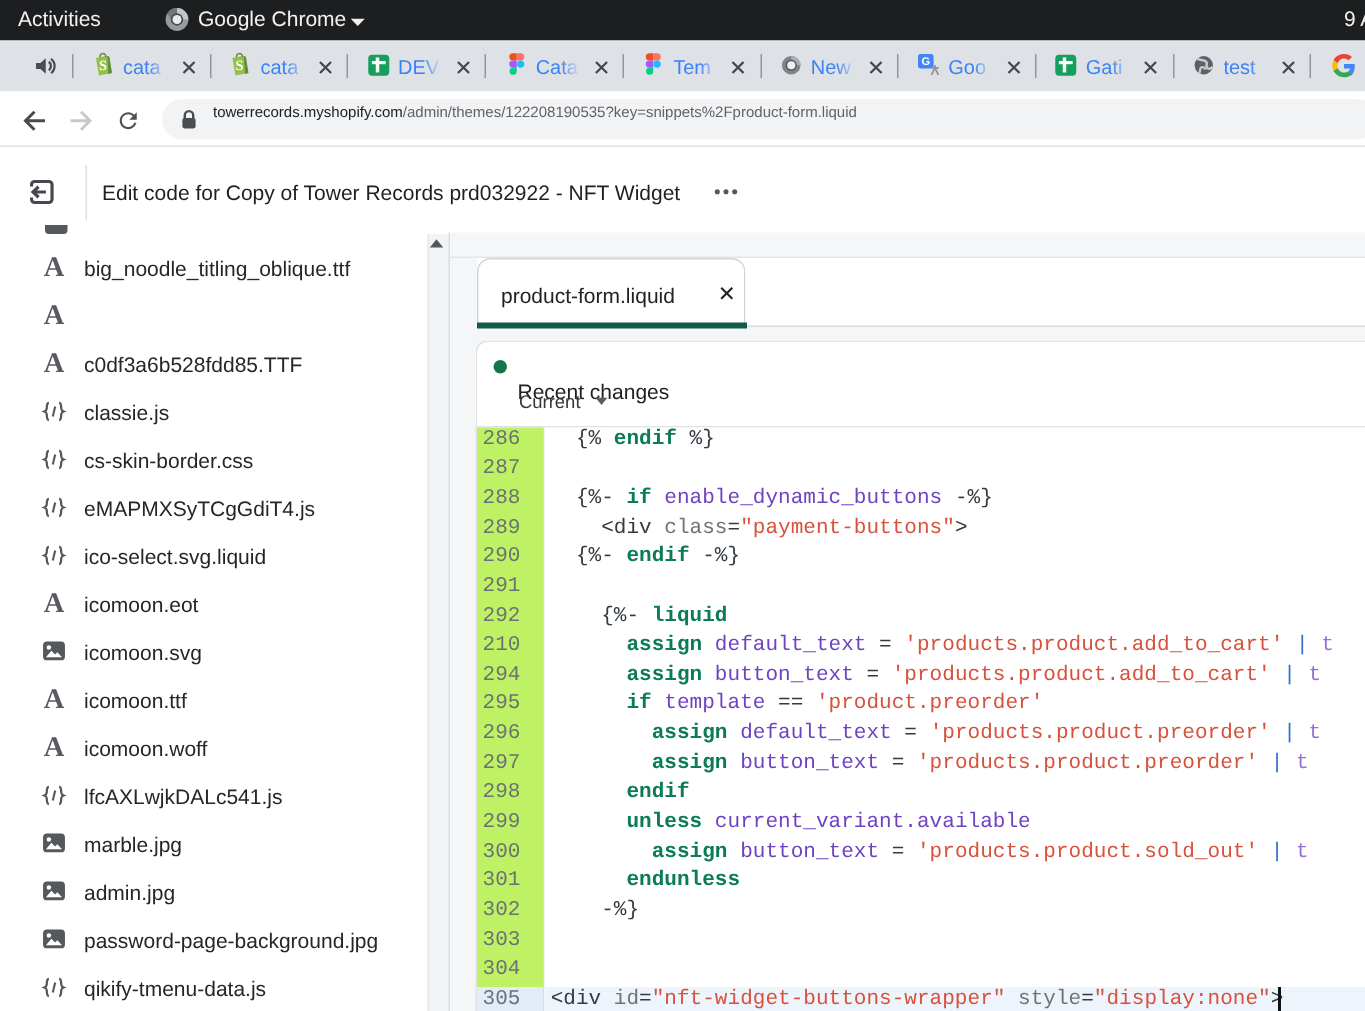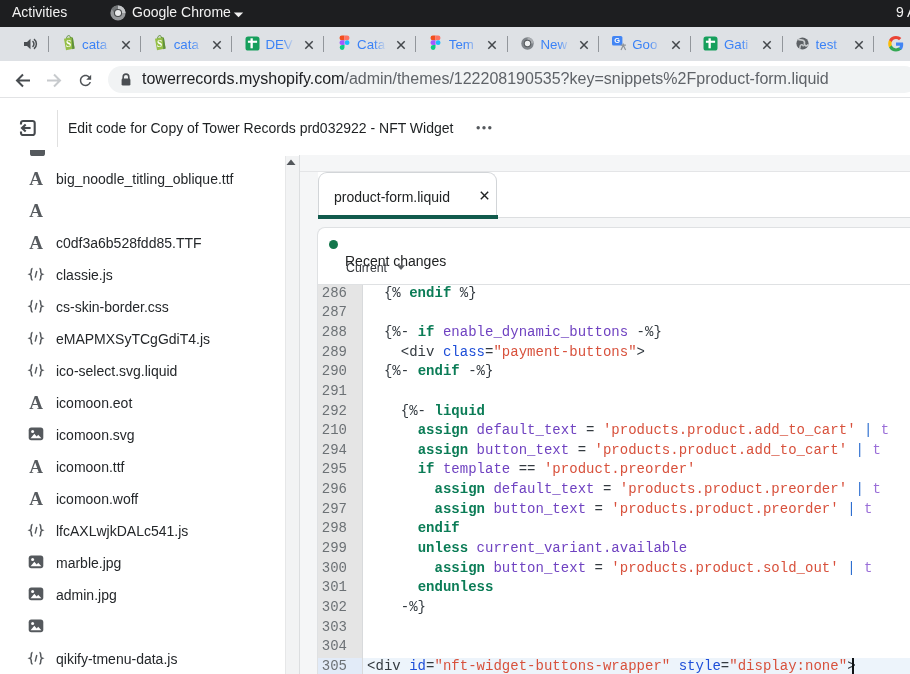--- a/index.html
+++ b/index.html
@@ -9,21 +9,21 @@
   svg.abs{position:absolute;}
   #topbar{left:0;top:0;width:910px;height:27px;background:#1d1e20;}
   #topbar .t{position:absolute;font-size:14px;color:#f2f2f2;top:4px;white-space:nowrap;}
   #tabstrip{left:0;top:27px;width:910px;height:34px;background:#dee1e5;}
   .tabsep{position:absolute;top:36px;width:1px;height:16px;background:#92969b;}
   .tablabel{position:absolute;top:37px;font-size:13.3px;color:#3b82f6;width:31px;overflow:hidden;
     -webkit-mask-image:linear-gradient(90deg,#000 55%,transparent 95%);
     mask-image:linear-gradient(90deg,#000 55%,transparent 95%);white-space:nowrap;}
   #toolbar{left:0;top:61px;width:910px;height:36px;background:#fff;border-bottom:1px solid #e2e3e5;}
   #omni{position:absolute;left:108px;top:5px;width:810px;height:27px;border-radius:13.5px;background:#f1f3f4;}
-  #urltxt{left:142px;top:70px;font-size:16px;color:#202124;white-space:nowrap;}
+  #urltxt{left:142px;top:70px;font-size:10px;color:#202124;white-space:nowrap;}
   #urltxt .gray{color:#5f6368;}
   #pagehead{left:0;top:98px;width:910px;height:58px;background:#fff;}
   #headdiv{left:57px;top:110px;width:1px;height:37px;background:#e0e0e0;}
   #headtitle{left:68px;top:120px;font-size:14px;color:#1d2022;white-space:nowrap;}
   #sidebar{left:0;top:156px;width:299px;height:518px;background:#fff;}
   #sidebrd{left:299px;top:155px;width:1px;height:519px;background:#dcdee0;}
   #sbtrack{left:285px;top:156px;width:14px;height:518px;background:#f2f3f4;border-left:1px solid #e6e7e8;}
   .fitem{position:absolute;left:0;width:280px;height:32px;}
   .fitem .icon{position:absolute;left:26px;top:4px;width:20px;height:24px;text-align:center;}
   .fitem .nm{position:absolute;left:56px;top:7px;font-size:14px;color:#24272a;white-space:nowrap;}
@@ -34,29 +34,29 @@
   #edtab{left:317.5px;top:172px;width:179px;height:45px;border:1px solid #d2d5d8;border-bottom:none;
          border-radius:9px 9px 0 0;background:#fff;box-sizing:border-box;}
   #edtabtxt{left:334px;top:189px;font-size:14px;color:#202223;}
   #edtabul{left:317.5px;top:215px;width:180px;height:3.6px;background:#115a4c;}
   #recbox{left:317px;top:227px;width:593px;height:58px;background:#fff;border-top:1px solid #dfe1e3;
           border-left:1px solid #dfe1e3;border-bottom:1px solid #dfe1e3;border-radius:8px 0 0 0;box-sizing:border-box;}
   #recdot{left:329px;top:240px;width:9px;height:9px;border-radius:50%;background:#13764b;}
   #rectxt{left:345px;top:253px;font-size:14px;color:#202223;}
   #curtxt{left:346px;top:261px;font-size:12.3px;color:#33363a;}
   #edleftbrd{left:317px;top:285px;width:1px;height:389px;background:#dfe1e3;}
-  #gutter{left:318px;top:285px;width:43.5px;height:389px;background:#e5e5e5;}
+  #gutter{left:318px;top:285px;width:43.5px;height:389px;background:#bef264;}
   #gutbrd{left:361.5px;top:285px;width:1px;height:389px;background:#d8dadc;}
   .gn{position:absolute;right:14.5px;width:60px;text-align:right;font-size:14px;letter-spacing:0.02px;
       font-family:"Liberation Mono",monospace;color:#6c7175;line-height:19.63px;}
   #codearea{left:362.5px;top:285px;width:547.5px;height:389px;background:#fff;overflow:hidden;}
   .cl{position:absolute;left:4.6px;white-space:pre;font-size:14px;letter-spacing:0.02px;
       font-family:"Liberation Mono",monospace;line-height:19.63px;color:#333a40;}
   .kw{color:#0b7c56;font-weight:bold;}
-  .at{color:#1d4ed8;}
+  .at{color:#737373;}
   .vr{color:#6f42c1;}
   .st{color:#d8513c;}
   .pi{color:#2e6fd0;}
   .fl{color:#9a6ed8;}
   #rowhl{left:0;top:372.9px;width:547.5px;height:19.63px;background:#edf4fb;}
   #guthl{left:0;top:372.9px;width:43.5px;height:19.63px;background:#e2ebf8;}
   #cursor{left:852px;top:658px;width:2px;height:16px;background:#101214;}
 </style>
 </head>
 <body>
@@ -317,20 +317,21 @@
             <path d="M2.6 14.2 L6.3 9.8 L8.7 12.4 L10.2 10.8 L13.4 14.2 Z" fill="#fff"></path>
           </svg></div>
         <div class="nm">admin.jpg</div>
       </div>
       <div class="fitem" style="top:456px">
         <div class="icon"><svg width="16" height="20" viewBox="0 0 16 20">
             <rect x="0.7" y="3.6" width="14.6" height="12.6" rx="2.6" fill="#55595d"></rect>
             <circle cx="4.6" cy="7.6" r="1.5" fill="#fff"></circle>
             <path d="M2.6 14.2 L6.3 9.8 L8.7 12.4 L10.2 10.8 L13.4 14.2 Z" fill="#fff"></path>
           </svg></div>
+        <div class="nm">password-page-background.jpg</div>
       </div>
       <div class="fitem" style="top:488px">
         <div class="icon"><svg width="18" height="20" viewBox="0 0 18 20" style="margin-top:3px">
             <g stroke="#55595d" fill="none">
               <path stroke-width="1.5" d="M5.6 1.6 C4 1.6 4.3 3.8 4.2 5.2 C4.1 6.6 3.4 7 2.6 7.3 C3.4 7.6 4.1 8 4.2 9.4 C4.3 10.8 4 13 5.6 13"></path>
               <path stroke-width="1.5" d="M12.4 1.6 C14 1.6 13.7 3.8 13.8 5.2 C13.9 6.6 14.6 7 15.4 7.3 C14.6 7.6 13.9 8 13.8 9.4 C13.7 10.8 14 13 12.4 13"></path>
               <path stroke-width="1.4" d="M9.8 4 L8.2 10.6"></path>
             </g>
           </svg></div>
         <div class="nm">qikify-tmenu-data.js</div>

